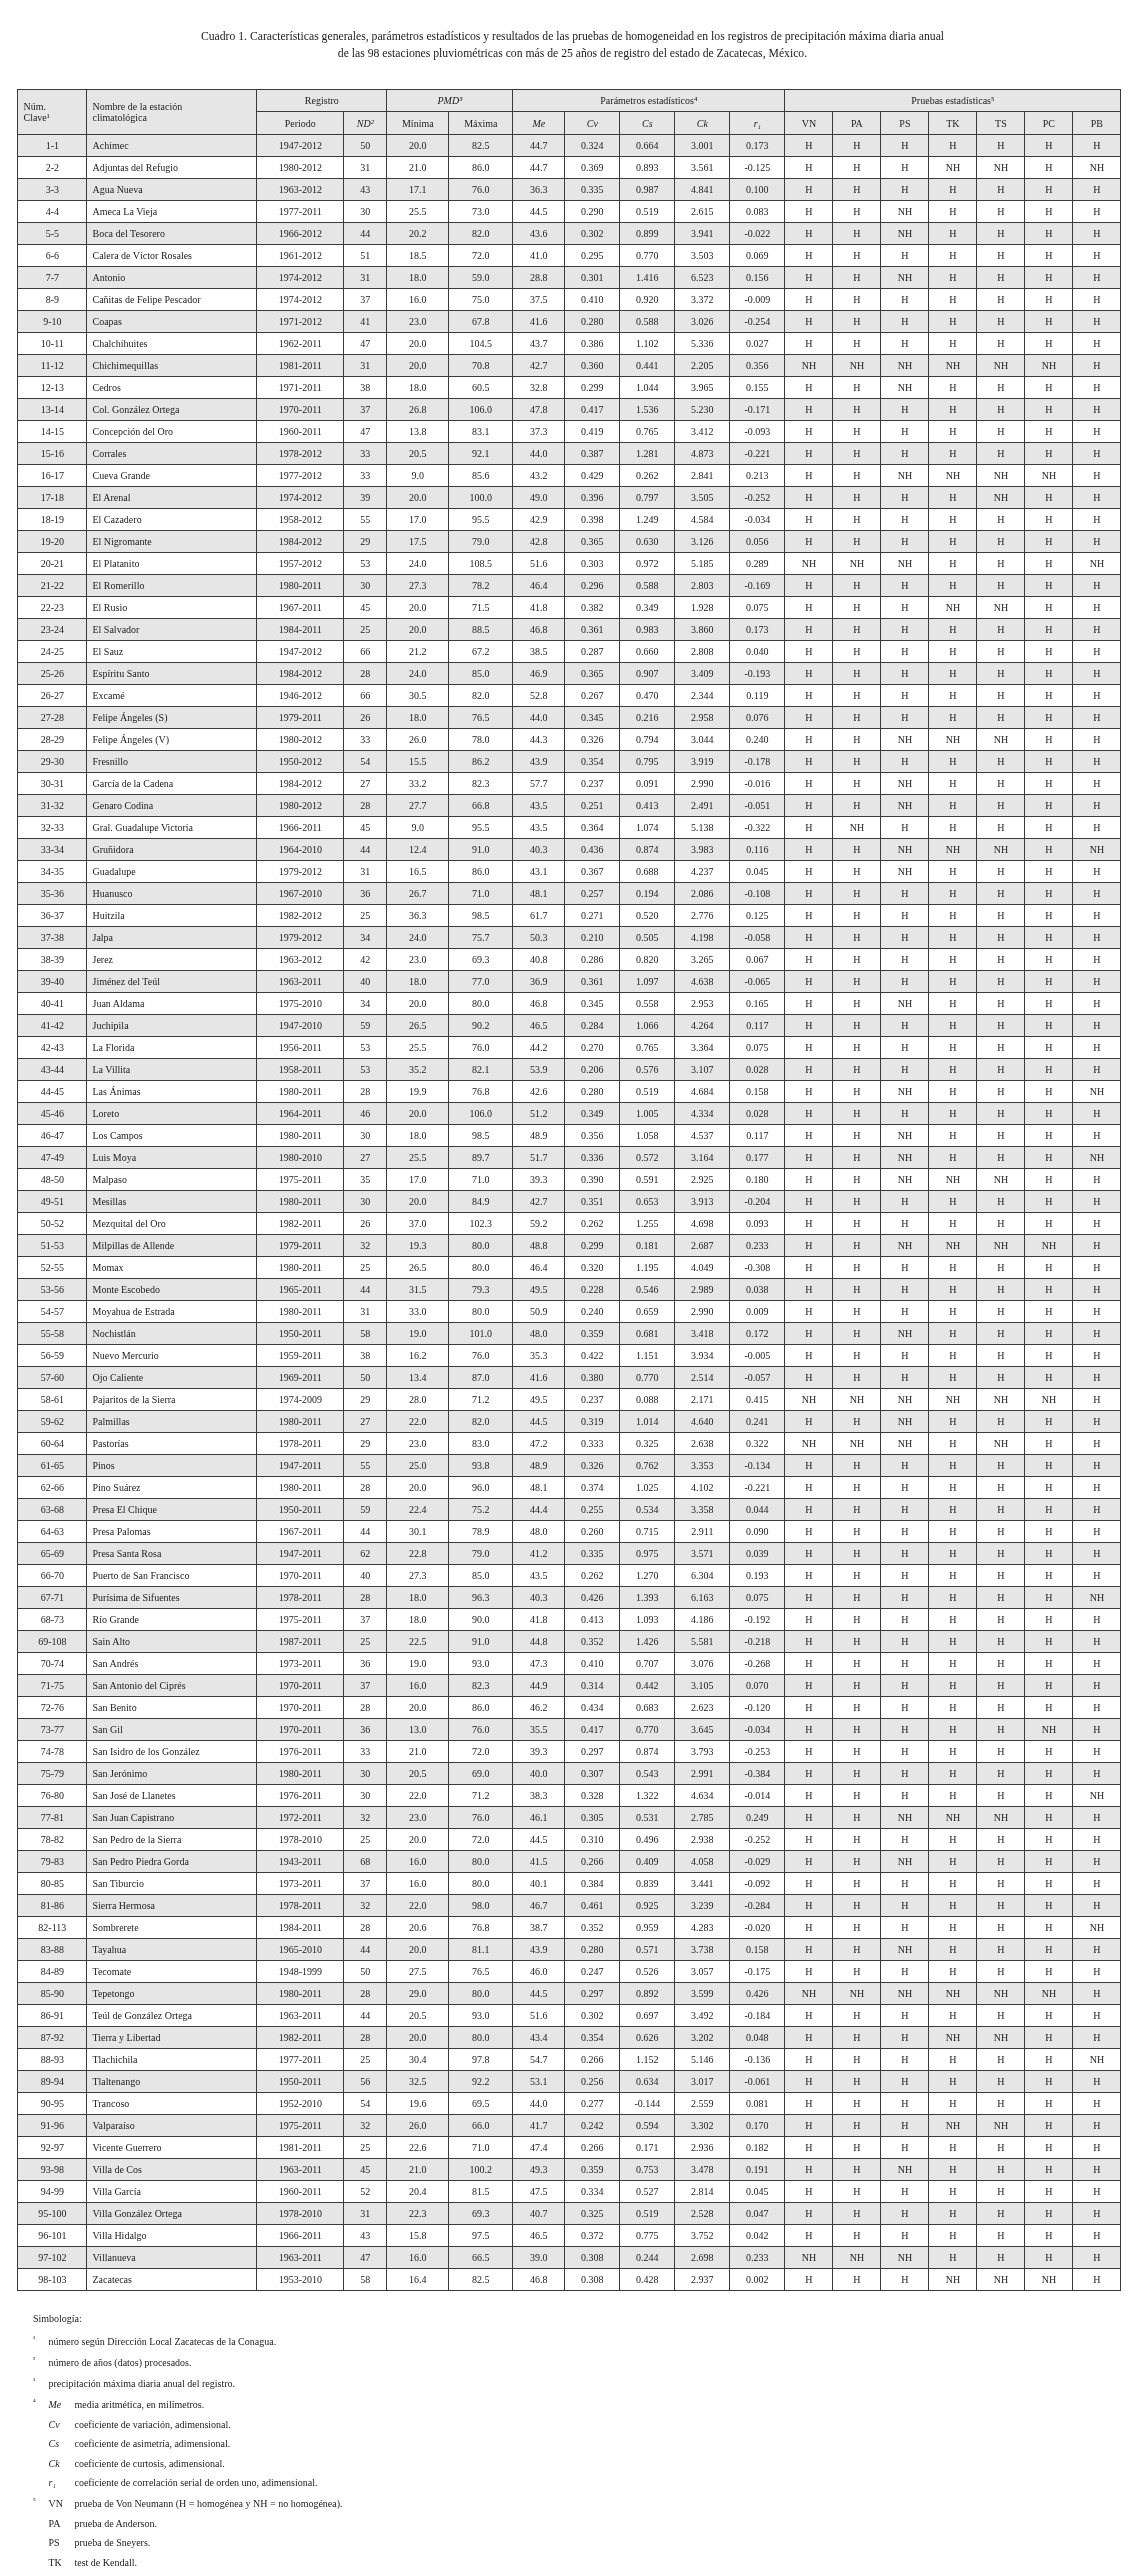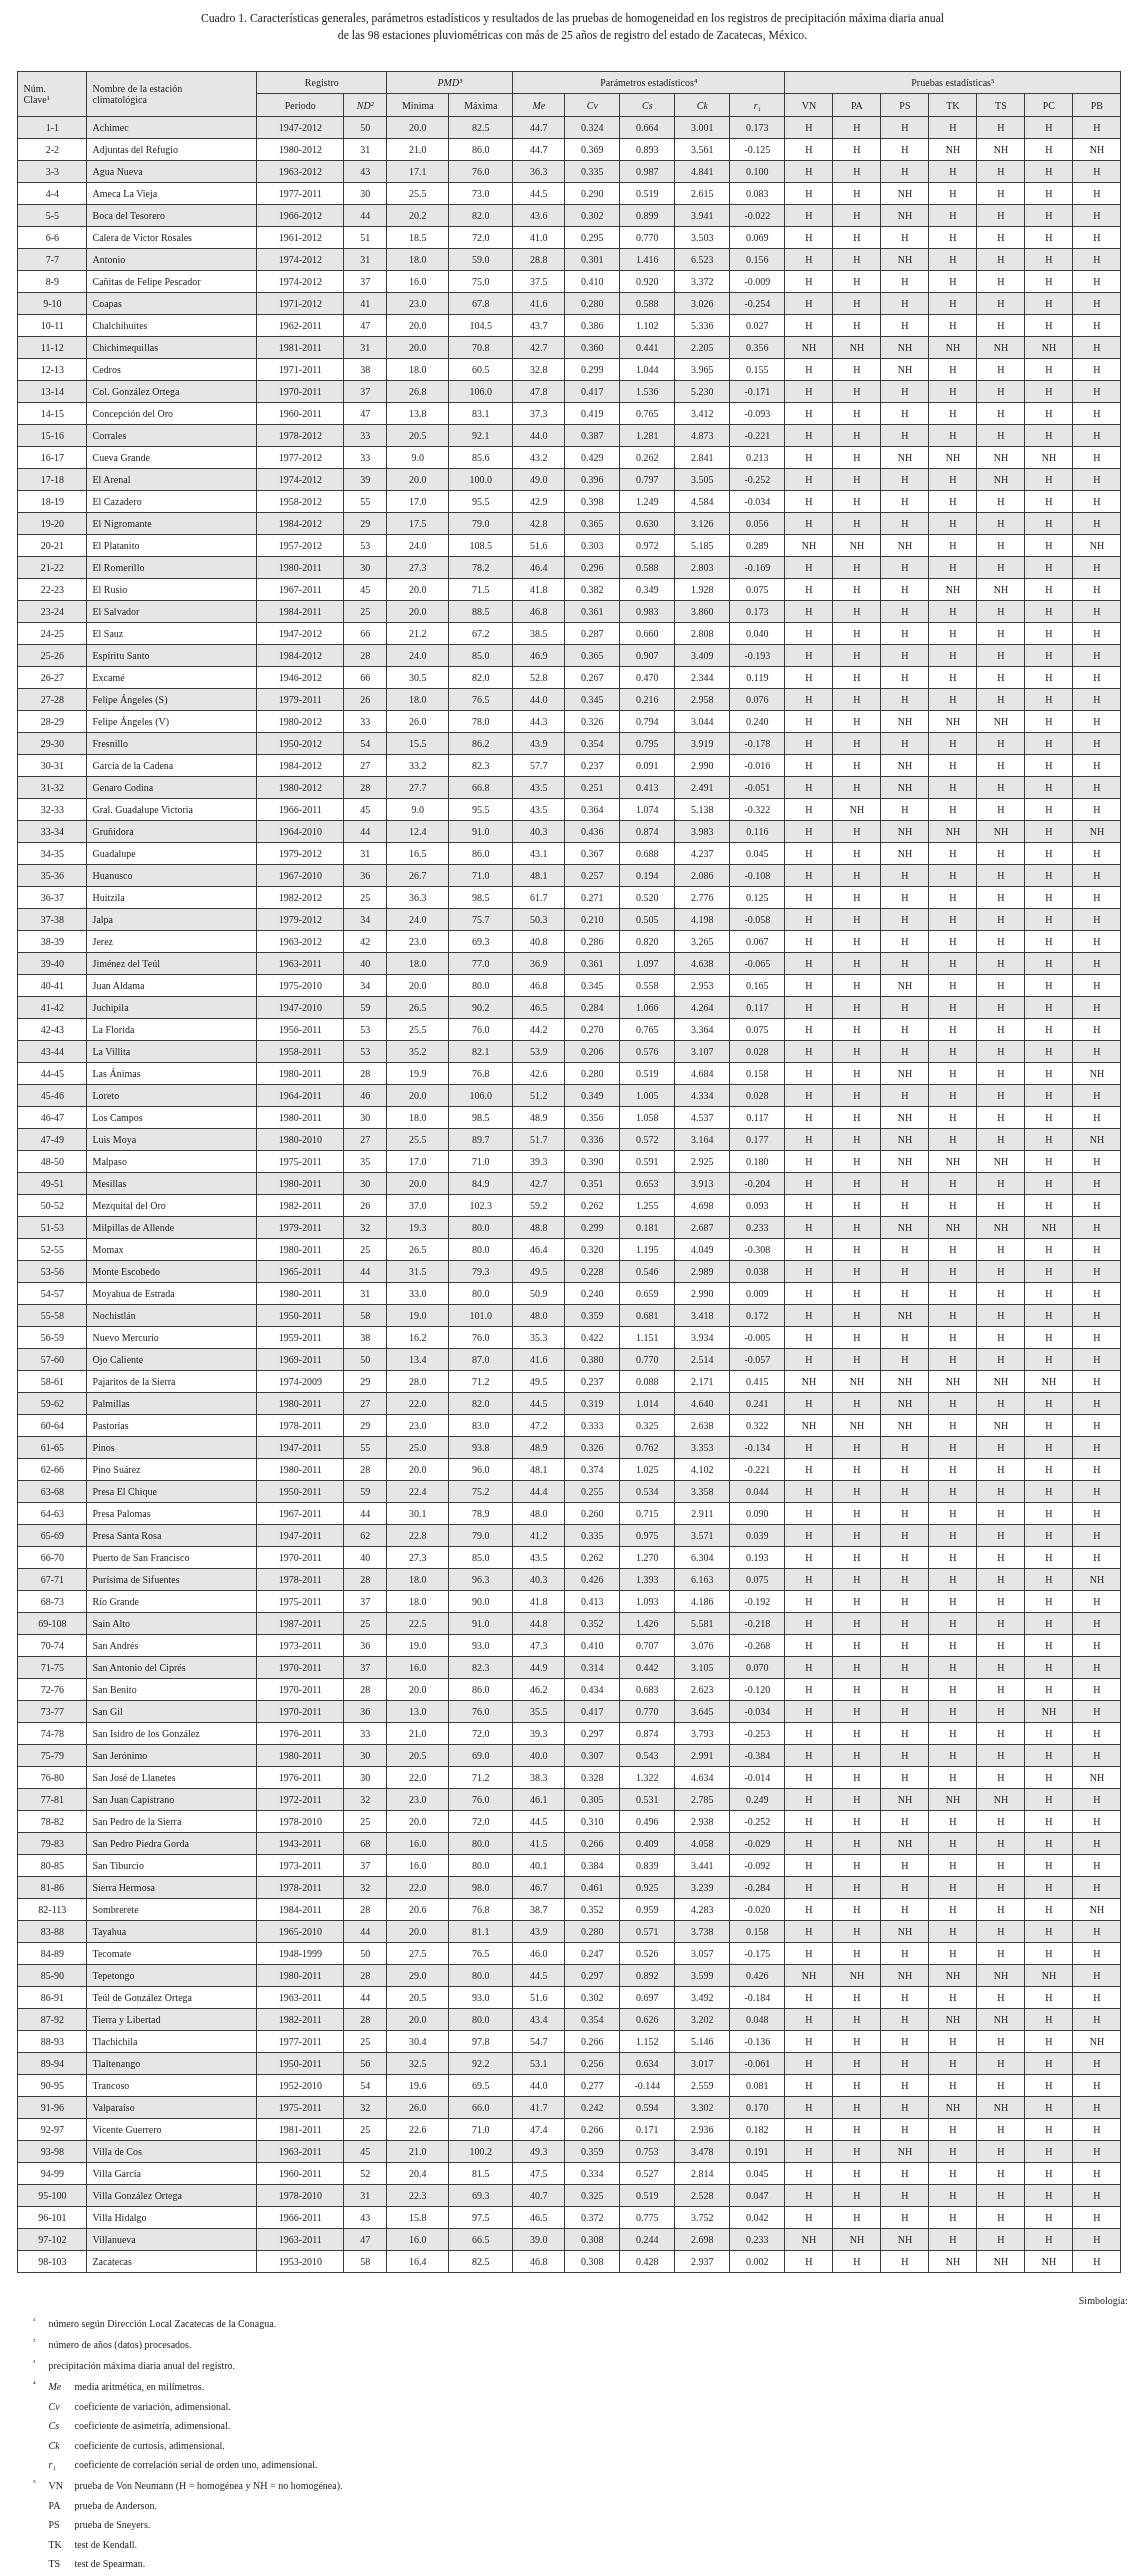--- a/index.html
+++ b/index.html
@@ -4,21 +4,21 @@
 <style>
   html, body { margin: 0; padding: 0; background: #ffffff; }
   body {
     width: 1145px;
     font-family: "Liberation Serif", serif;
     color: #1c1c1c;
     -webkit-font-smoothing: antialiased;
   }
   .page { padding: 8.7px 17.3px 21px 17.3px; }
 
-  .title-block { text-align: center; margin: 1px auto 26px auto; max-width: 1056px; }
+  .title-block { text-align: center; margin: 19px auto 26px auto; max-width: 1056px; }
   .title-line { font-size: 11.7px; line-height: 1.5; }
 
   table.main {
     border-collapse: collapse;
     table-layout: fixed;
     width: 894px;
     font-size: 10px;
   }
   table.main { border: 1.4px solid #1a1a1a; }
   th, td {
@@ -30,21 +30,21 @@
     white-space: nowrap;
   }
   thead th { height: 21.6px; background: #e6e6e6; }
   thead { border-bottom: 1.3px solid #1a1a1a; }
   tbody td { height: 21px; }
   tr.shaded td { background: #e6e6e6; }
   td.l, th.l { text-align: left; padding-left: 5.2px; }
   .it { font-style: italic; }
 
   .footnotes { margin-top: 22.5px; padding-left: 15.6px; font-size: 10px; }
-  .fn-heading { margin-bottom: 7px; text-align: right; }
+  .fn-heading { margin-bottom: 7px; }
   .fn-line { line-height: 1.95; }
   .fn-marker {
     display: inline-block; width: 15.6px;
     vertical-align: super; font-size: 7.8px;
   }
   .fn-abbr { display: inline-block; width: 26px; }
   .fn-abbr:empty { display: none; }
 </style>
 </head>
 <body>

